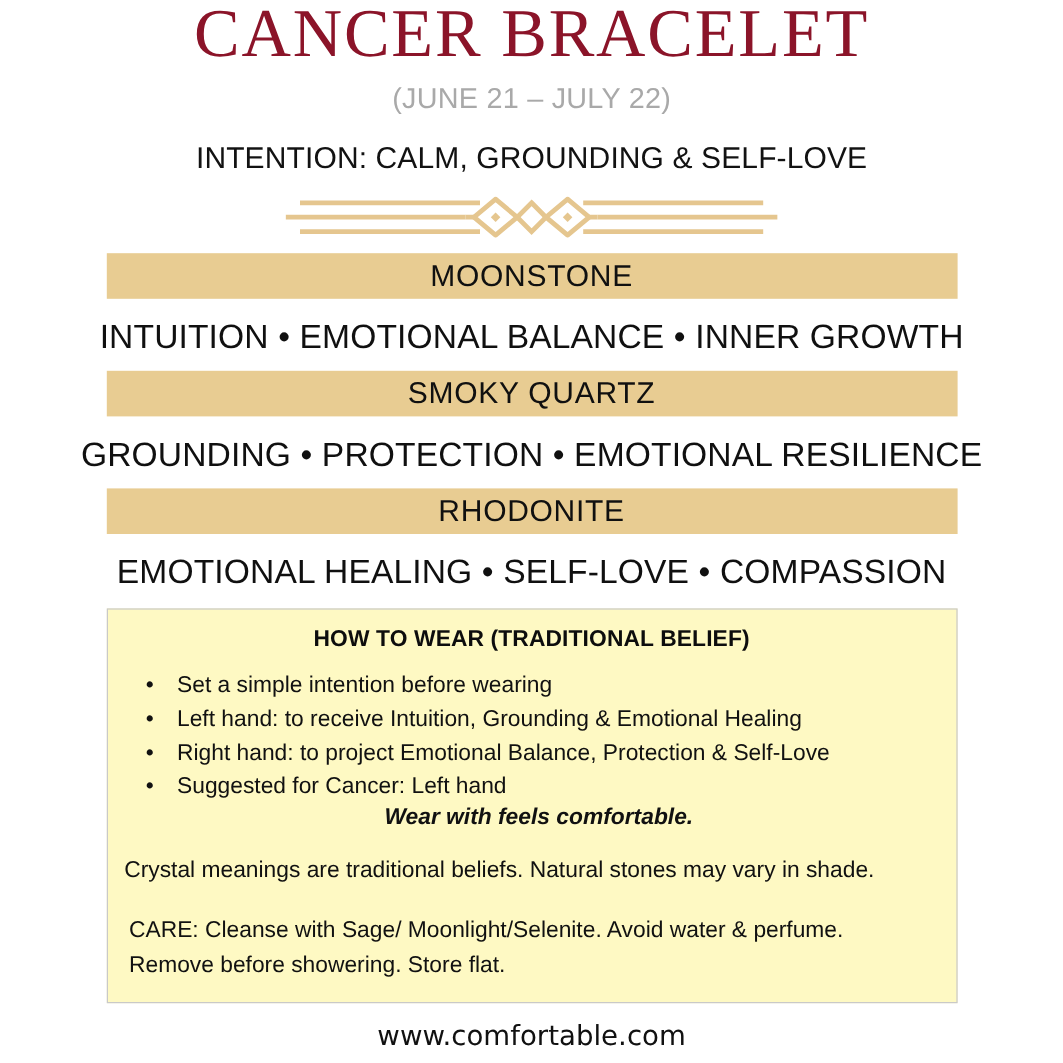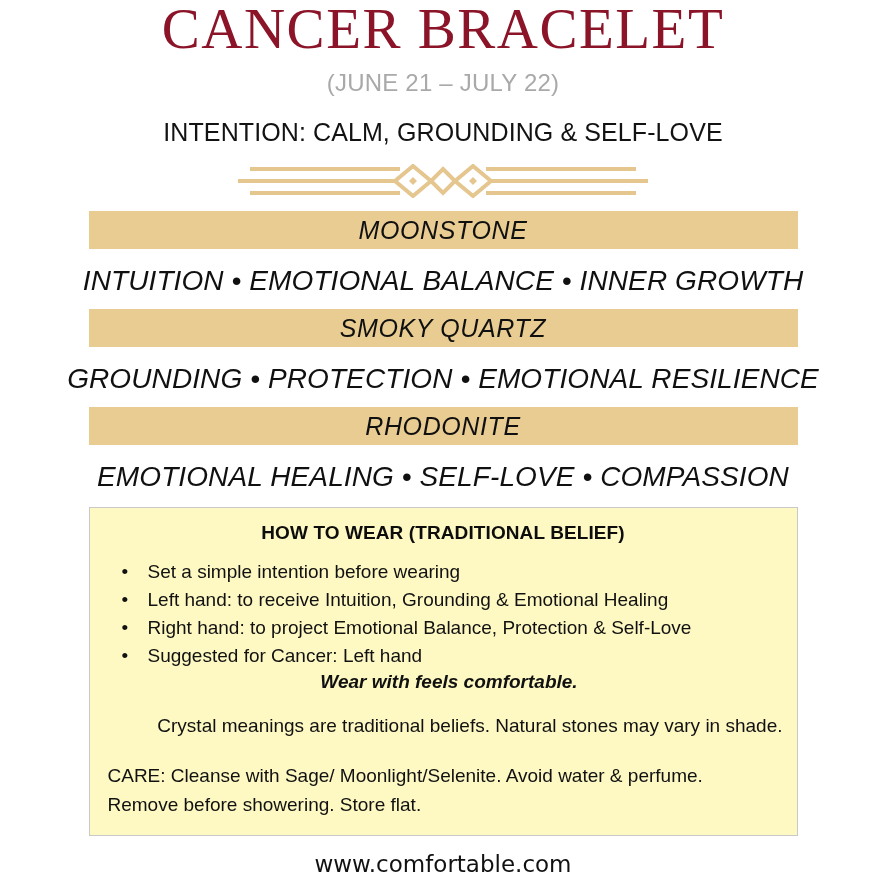--- a/index.html
+++ b/index.html
@@ -54,21 +54,21 @@
   .divider-wrap {
     margin-top: 18px;
     height: 36px;
     display: flex;
     align-items: center;
     justify-content: center;
   }
   .divider-wrap svg { display: block; }
 
   
-  .stones { margin-top: 12px; font-style: italic; }
+  .stones { margin-top: 12px; }
   .stone-block { margin-bottom: 14px; }
   .stone-bar {
     width: 709px;
     margin: 0 auto;
     background: #E8CC92;
     height: 38px;
     display: flex;
     align-items: center;
     justify-content: center;
   }
@@ -127,21 +127,21 @@
   .howto-note {
     text-align: center;
     font-style: italic;
     font-weight: bold;
     font-size: 19px;
     color: #111111;
     margin-top: 1px;
     padding-left: 12px;
   }
   .howto-disclaimer {
-    text-align: right;
+    text-align: left;
     font-size: 19px;
     color: #111111;
     margin-top: 20px;
     line-height: 26px;
   }
   .howto-care {
     font-size: 19px;
     color: #111111;
     margin-top: 22px;
     line-height: 29px;

